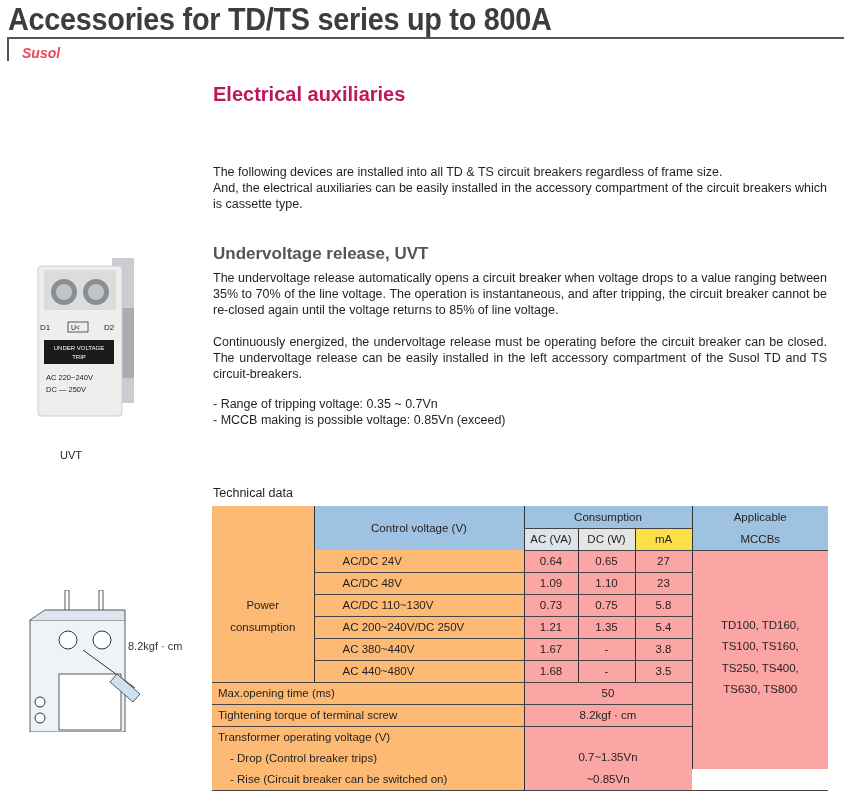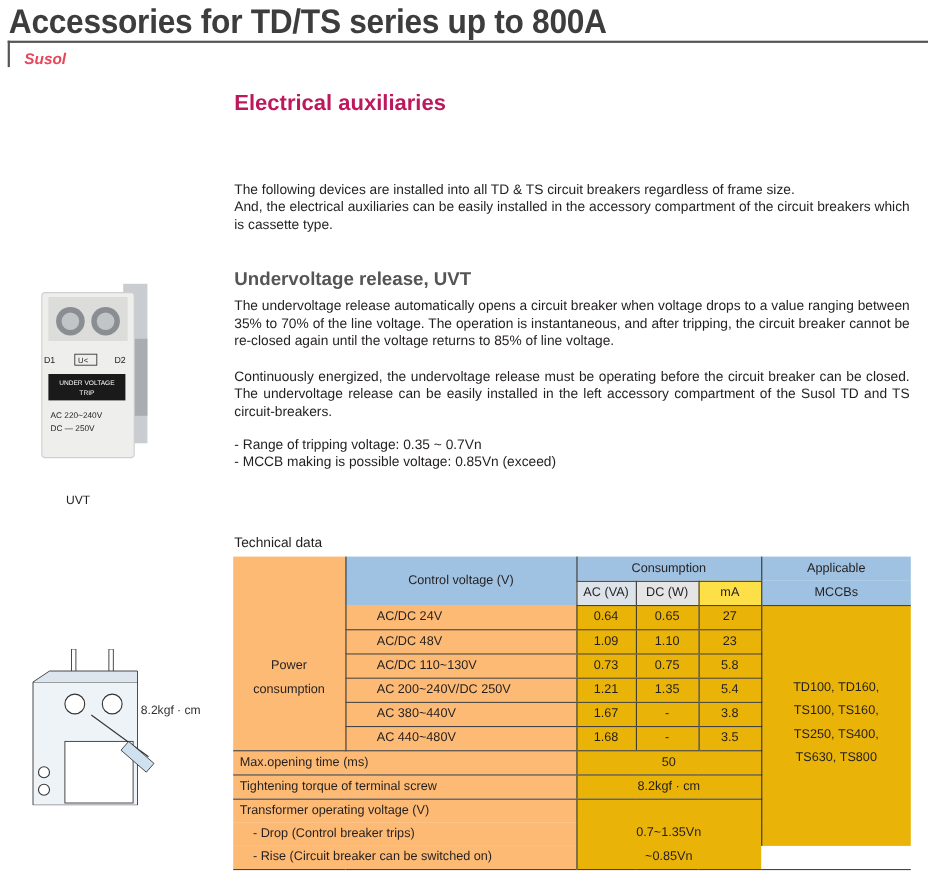--- a/index.html
+++ b/index.html
@@ -26,21 +26,21 @@
   .uvt-caption { position:absolute; left:60px; top:405px; font-size:11px;margin-top:44px; }
   .install-drawing { position:absolute; left:25px; top:590px; width:130px; height:142px; }
   .torque-label { position:absolute; left:128px; top:640px; font-size:11px; color:#333; }
 
   
   table.tech { position:absolute; left:212px; top:506px; border-collapse:collapse;
                font-size:11.5px; color:#231f20; }
   table.tech td, table.tech th { padding:0; height:21px; font-weight:normal; }
   .hd { background:#9fc2e2; text-align:center; }
   .lbl { background:#fdba74; }
-  .val { background:#eab308; text-align:center; }
+  .val { background:#fca5a5; text-align:center; }
   .bl { border-left:1.5px solid #333; }
   .bb { border-bottom:1.5px solid #444; }
   .bt { border-top:1.5px solid #444; }
   .pad { padding-left:28px !important; text-align:left; }
   .padl { padding-left:6px !important; text-align:left; }
   .padl2 { padding-left:18px !important; text-align:left; }
 </style>
 </head>
 <body>
 

